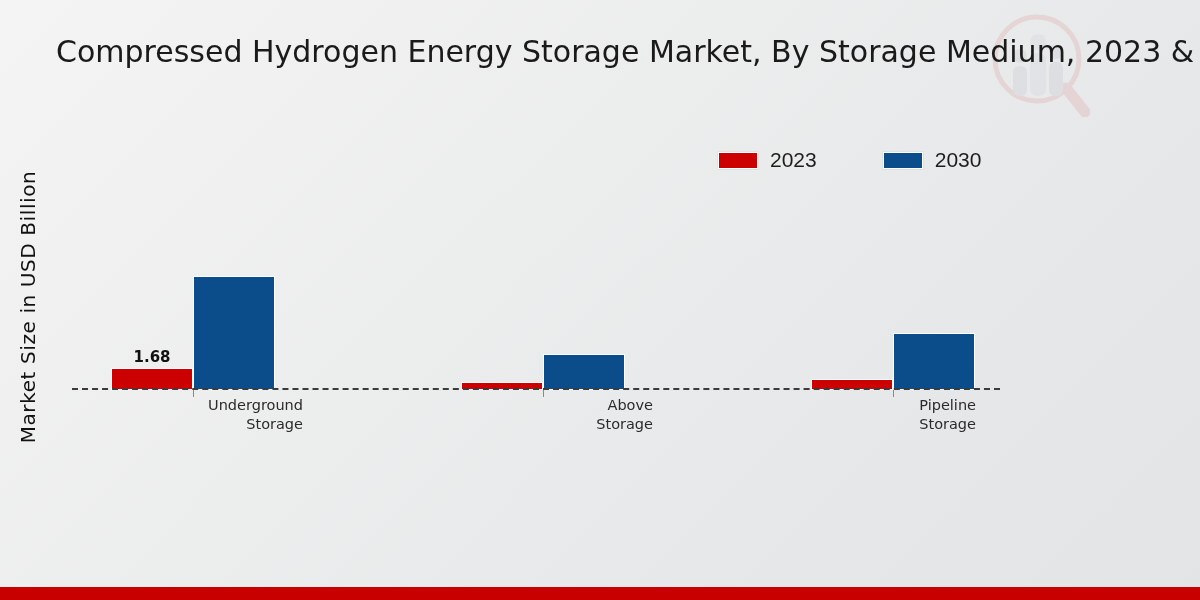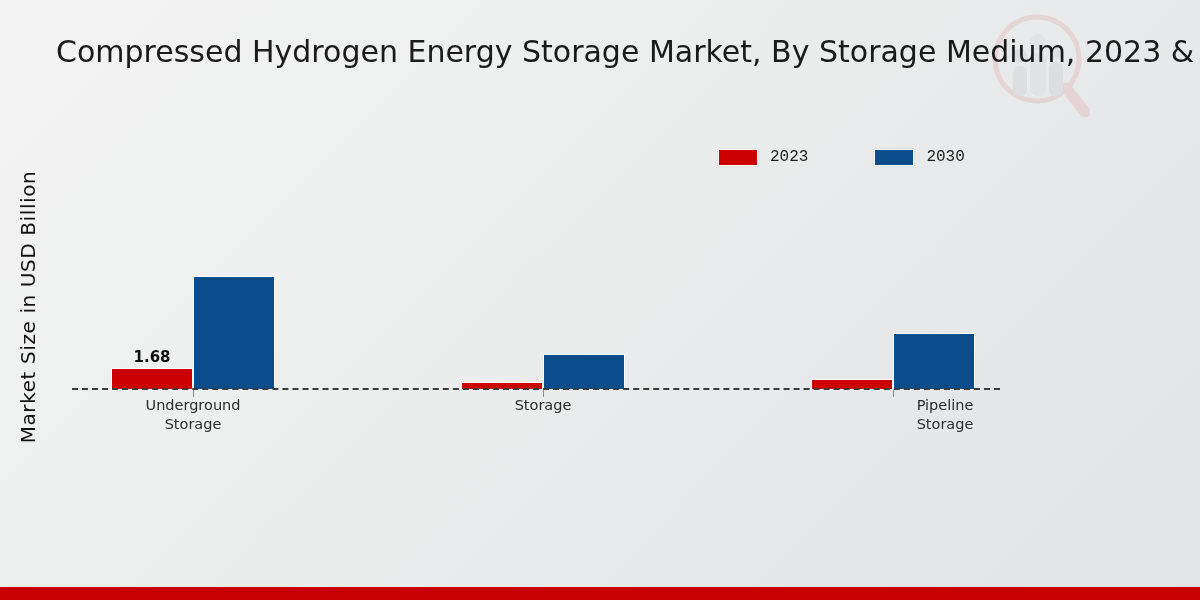--- a/index.html
+++ b/index.html
@@ -74,23 +74,23 @@
     align-items: center;
     gap: 12px;
   }
   .legend-swatch {
     width: 38px;
     height: 15px;
     border: 1.5px solid #ffffff;
     box-shadow: 0 0 0 0.5px rgba(0,0,0,0.08);
   }
   .legend-label {
-    font-size: 16px;
+    font-size: 21px;
     color: #1d1d1d;
-    font-family: Liberation Mono, monospace;
+    font-family: Liberation Sans, sans-serif;
   }
 
   
   #plot-area {
     position: absolute;
     left: 72px;
     top: 180px;
     width: 928px;
     height: 210px;
   }
@@ -144,21 +144,21 @@
     top: 390px;
     width: 0;
     height: 7px;
     border-left: 1.5px solid #8a8a8a;
   }
   .cat-label {
     position: absolute;
     top: 396px;
     width: 220px;
     margin-left: -110px;
-    text-align: center;
+    text-align: right;
     font-size: 14.5px;
     line-height: 19px;
     color: #2b2b2b;
     font-family: "DejaVu Sans", sans-serif;
   }
 
   
   #footer-bar {
     position: absolute;
     left: 0;
@@ -234,23 +234,24 @@
   </div>
 
   <div id="cat-layer">
       <div class="cat-tick" style="left: 193px;"></div>
       <div class="cat-label" style="left: 193px;">
         <div>Underground</div>
         <div>Storage</div>
       </div>
       <div class="cat-tick" style="left: 543px;"></div>
       <div class="cat-label" style="left: 543px;">
+        <div>Above</div>
         <div>Storage</div>
       </div>
       <div class="cat-tick" style="left: 893px;"></div>
-      <div class="cat-label" style="left: 945px;">
+      <div class="cat-label" style="left: 866px;">
         <div>Pipeline</div>
         <div>Storage</div>
       </div>
     </div>
 
   <div id="footer-bar"></div>
 </div>
 
 </body></html>

